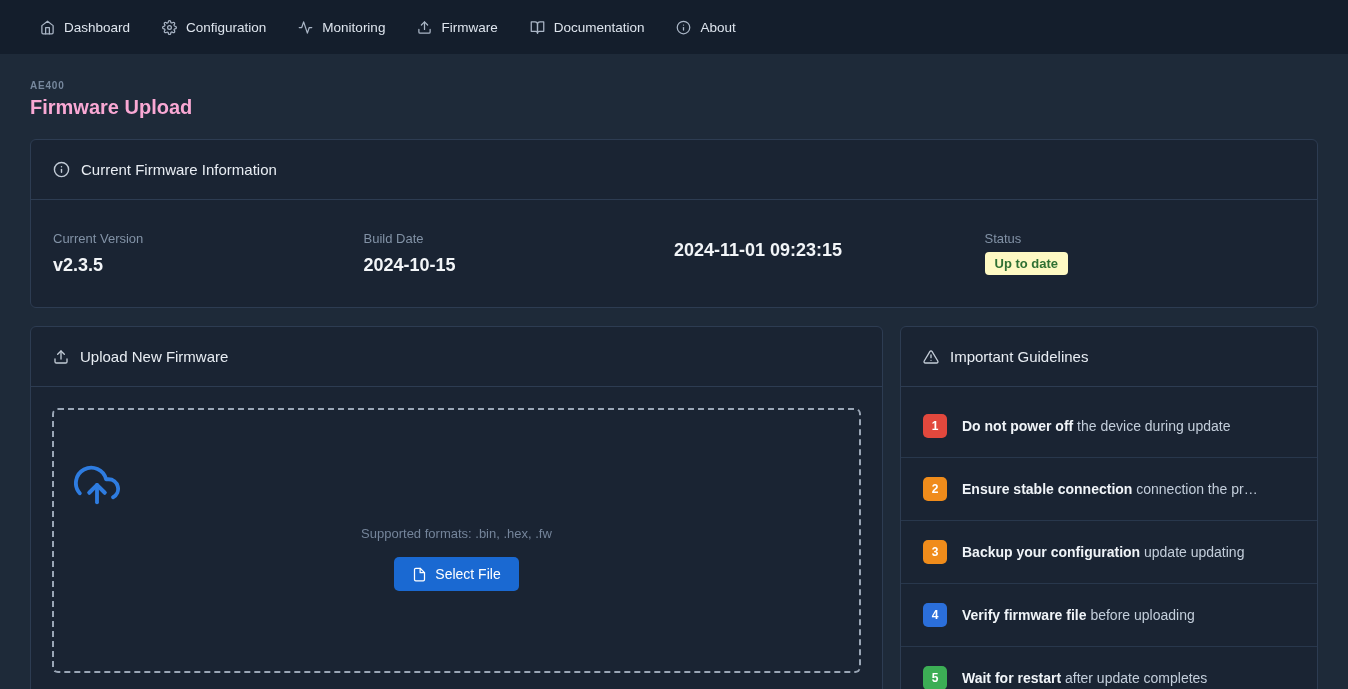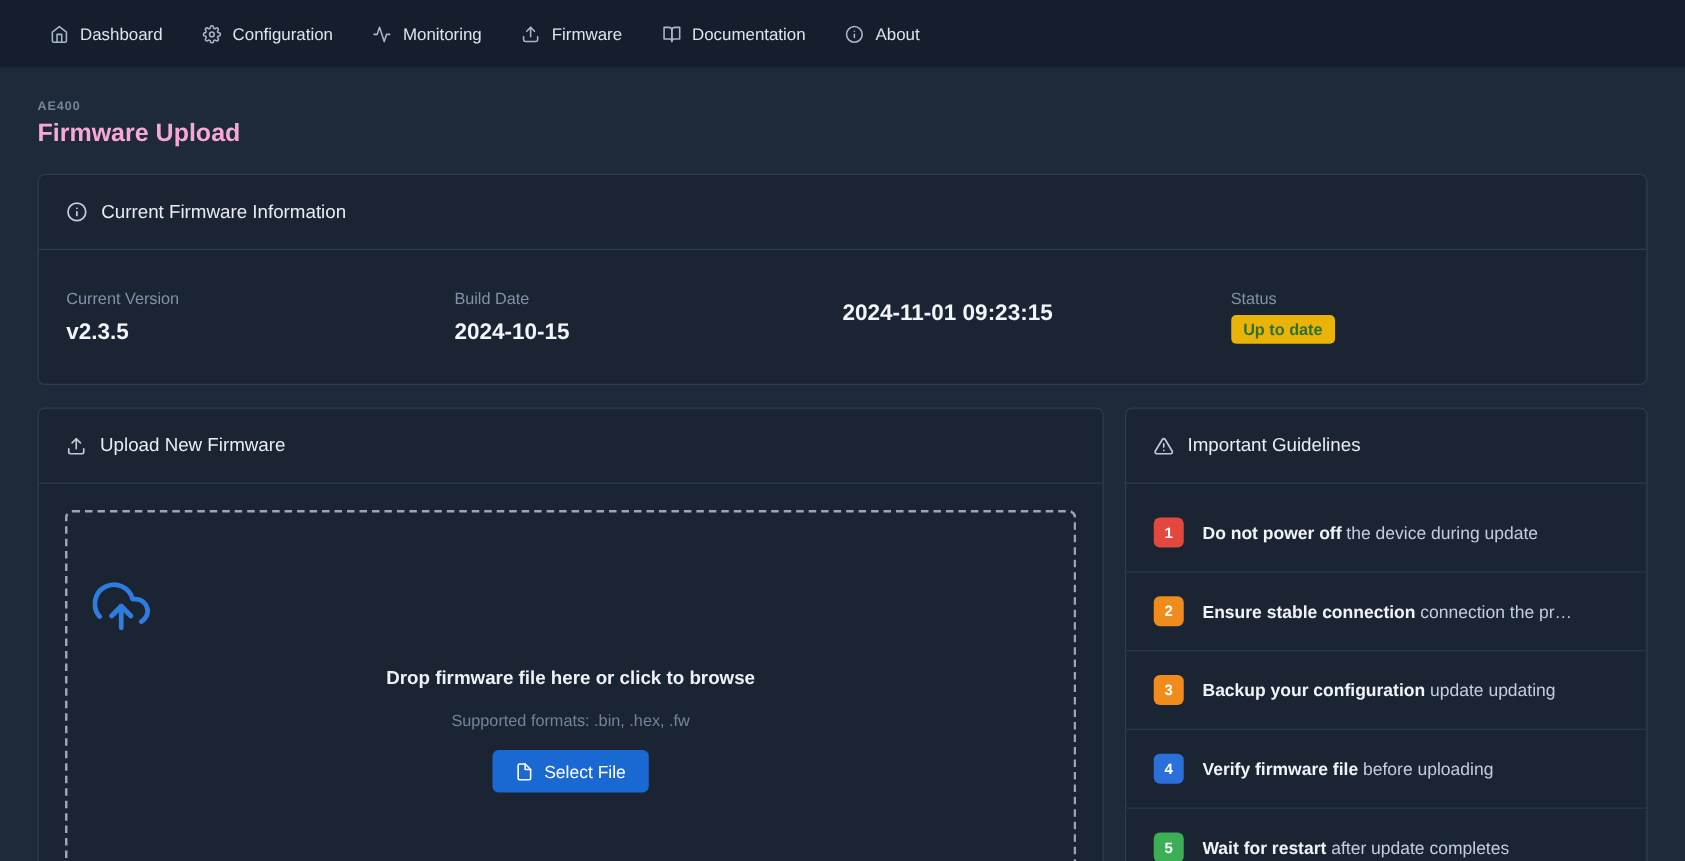--- a/index.html
+++ b/index.html
@@ -230,21 +230,21 @@
       </div>
       <div>
         <div class="field-label">Build Date</div>
         <div class="field-value">2024-10-15</div>
       </div>
       <div>
         <div class="field-value">2024-11-01 09:23:15</div>
       </div>
       <div>
         <div class="field-label">Status</div>
-        <span class="status-badge" style="background: #eab308; color: rgb(47, 112, 50);">Up to date</span>
+        <span class="status-badge" style="background: #fef9c3; color: rgb(47, 112, 50);">Up to date</span>
       </div>
     </div>
   </div>
 
   <div class="two-col">
 
     <div class="card">
       <div class="card-header">
         <span class="ico">
           <svg width="16" height="16" viewBox="0 0 24 24" fill="none" stroke="currentColor" stroke-width="2" stroke-linecap="round" stroke-linejoin="round">
@@ -258,21 +258,20 @@
       <div class="upload-body">
         <div class="dropzone">
           <span class="cloud" style="width:46px">
             <svg width="46" height="46" viewBox="0 0 24 24" fill="none" stroke="currentColor" stroke-width="2" stroke-linecap="round" stroke-linejoin="round">
                 <polyline points="16 16 12 12 8 16"></polyline>
                 <line x1="12" y1="12" x2="12" y2="21"></line>
                 <path d="M20.39 18.39A5 5 0 0 0 18 9h-1.26A8 8 0 1 0 3 16.3"></path>
                 <polyline points="16 16 12 12 8 16"></polyline>
               </svg>
           </span>
-          <div class="dz-title">Drop firmware file here or click to browse</div>
           <div class="dz-sub">Supported formats: .bin, .hex, .fw</div>
           <button class="dz-btn" style="background: rgb(26, 105, 210);">
             <span>
               <svg width="15" height="15" viewBox="0 0 24 24" fill="none" stroke="currentColor" stroke-width="2" stroke-linecap="round" stroke-linejoin="round">
                   <path d="M13 2H6a2 2 0 0 0-2 2v16a2 2 0 0 0 2 2h12a2 2 0 0 0 2-2V9z"></path>
                   <polyline points="13 2 13 9 20 9"></polyline>
                 </svg>
             </span>
             <span>Select File</span>
           </button>

